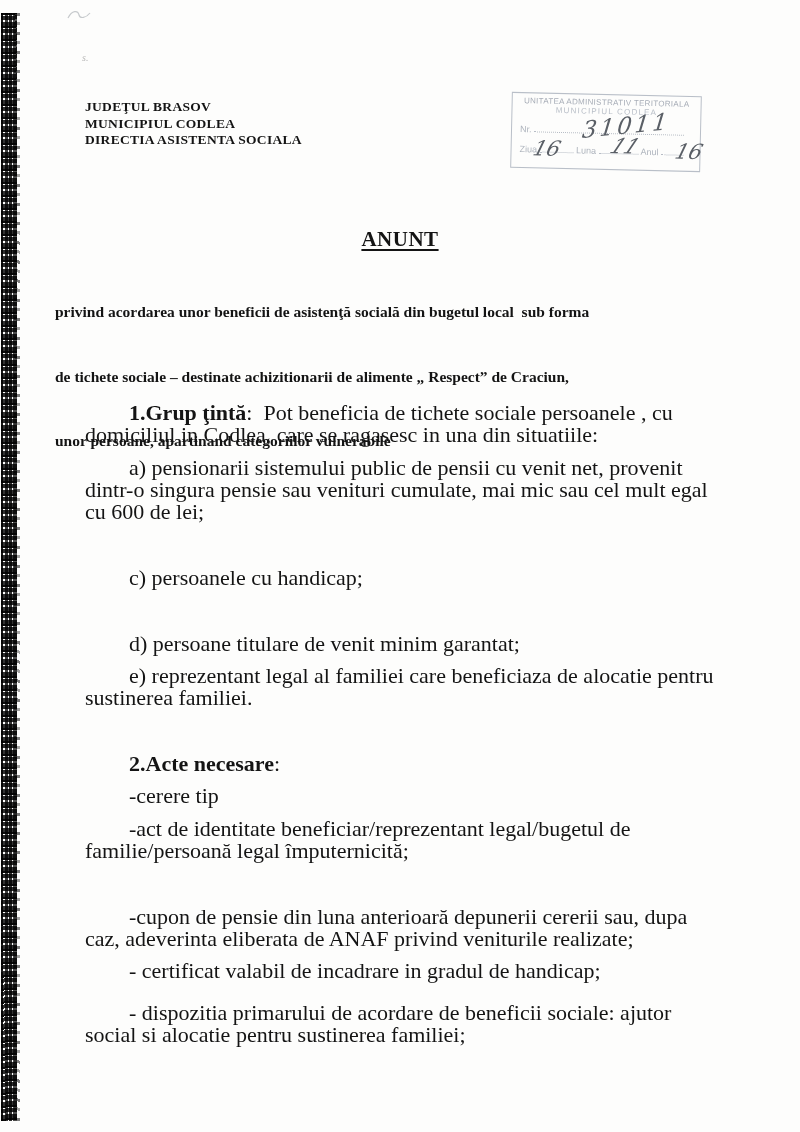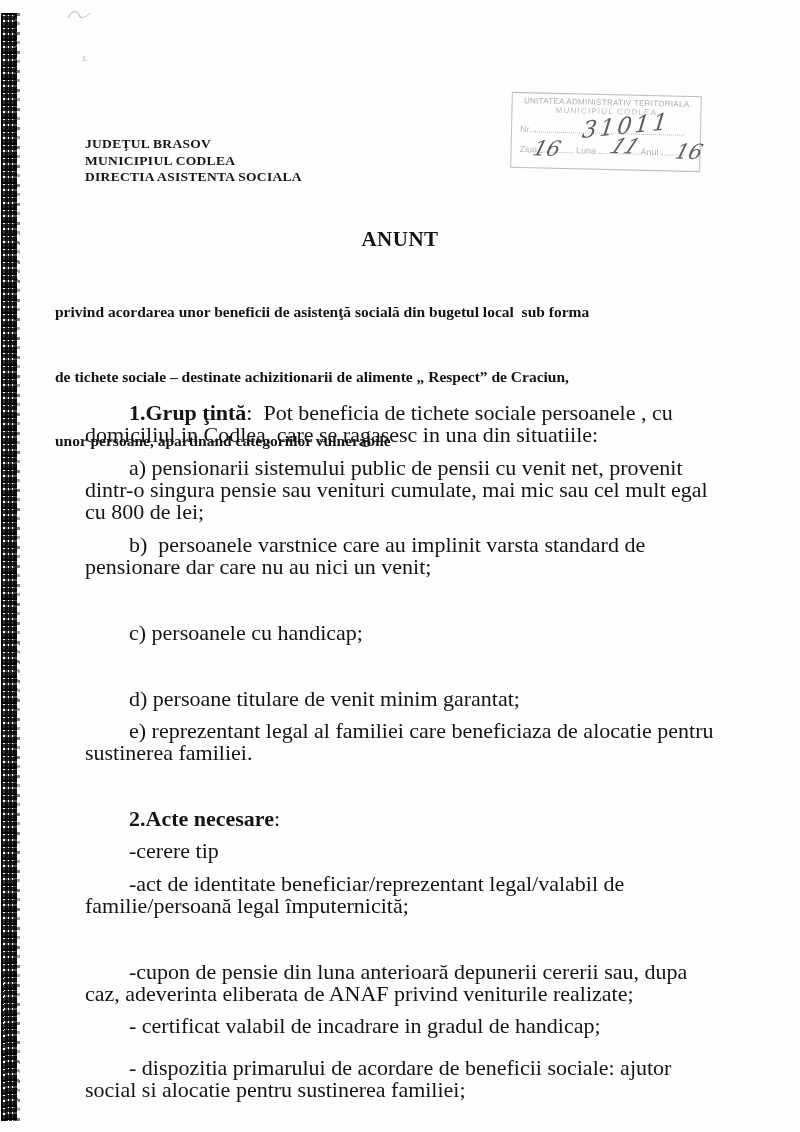--- a/index.html
+++ b/index.html
@@ -16,41 +16,41 @@
       repeating-linear-gradient(90deg, rgba(0,0,0,.9) 0 2px, rgba(255,255,255,.3) 2px 4px, rgba(25,25,25,.85) 4px 7px, rgba(255,255,255,.35) 7px 8px, rgba(0,0,0,.8) 8px 11px, rgba(255,255,255,.4) 11px 12px, rgba(0,0,0,.7) 12px 16px);
     background-blend-mode:multiply;
   }
   .edge-fade{
     position:absolute;left:14px;top:13px;width:6px;height:1108px;
     background:repeating-linear-gradient(184deg, rgba(0,0,0,.5) 0 3px, transparent 3px 9px, rgba(0,0,0,.35) 9px 12px, transparent 12px 19px);
   }
   .pencil-mark{position:absolute;left:66px;top:8px;opacity:.55;}
   .smudge{position:absolute;left:82px;top:52px;color:#9a9a9a;font-size:10px;font-style:italic;opacity:.7;}
 
-  .letterhead{position:absolute;left:85px;top:99px;font-weight:bold;font-size:13.5px;line-height:16.5px;letter-spacing:.3px;margin-top:37px;}
+  .letterhead{position:absolute;left:85px;top:99px;font-weight:bold;font-size:13.5px;line-height:16.5px;letter-spacing:.3px;}
 
   
   .stamp{
     position:absolute;left:511px;top:94px;width:188px;height:74px;
     border:1.5px solid #b9bfc8;transform:rotate(1.3deg);
     font-family:"Liberation Sans", sans-serif;color:#aeb4bd;
   }
   .stamp-org1{font-size:8px;letter-spacing:.3px;text-align:center;margin-top:3px;white-space:nowrap;color:#a6acb6;}
   .stamp-org2{font-size:8px;letter-spacing:1.2px;text-align:center;color:#b8bec7;}
   .stamp-row-nr{position:relative;margin:6px 8px 0;font-size:9px;height:16px;}
   .stamp-line{display:inline-block;border-bottom:1px dotted #b6bcc5;height:11px;}
   .stamp-row-date{position:relative;margin:4px 8px 0;font-size:9px;height:20px;white-space:nowrap;}
   .hand{font-family:"DejaVu Serif", serif;font-style:italic;color:#5a5f66;}
   .hand-nr{position:absolute;left:62px;top:-10px;font-size:23px;letter-spacing:3px;transform:rotate(-7deg) skewX(-12deg);}
   .hand-ziua{position:absolute;left:14px;top:-4px;font-size:21px;transform:skewX(-14deg);}
   .hand-luna{position:absolute;left:92px;top:-8px;font-size:21px;transform:skewX(-24deg);}
   .hand-anul{position:absolute;left:156px;top:-4px;font-size:21px;transform:skewX(-14deg);}
 
   .title{position:absolute;top:227px;left:0;right:0;text-align:center;font-weight:bold;font-size:21px;letter-spacing:.5px;}
-  .title span{text-underline-offset:3px;text-align:right;}
+  .title span{text-decoration:underline;text-underline-offset:3px;text-align:right;}
   .subtitle{position:absolute;top:258px;left:55px;right:55px;text-align:left;font-weight:bold;font-size:15.5px;line-height:21.5px;white-space:pre-wrap;}
 
   .body-text{position:absolute;left:85px;top:402px;width:640px;font-size:22px;line-height:22px;}
   .par{text-indent:44px;margin:0 0 11px;white-space:pre-wrap;}
   .b{font-weight:bold;}
   .mb10{margin-bottom:10px;margin-top:44px;}
   .mb12{}
   .mb16{margin-bottom:16px;}
   .mb9{margin-bottom:20px;}
   .sec2-head{}
@@ -102,29 +102,28 @@
   <div class="subtitle">
     <div>privind acordarea unor beneficii de asistenţă socială din bugetul local  sub forma</div>
     <div>de tichete sociale – destinate achizitionarii de alimente „ Respect” de Craciun,</div>
     <div>unor persoane, apartinand categoriilor vulnerabile</div>
   </div>
 
   <div class="body-text">
 
     <p class="par"><span class="b">1.Grup ţintă</span><span>:  Pot beneficia de tichete sociale persoanele , cu domiciliul in Codlea, care se ragasesc in una din situatiile:</span></p>
 
-    <p class="par">a) pensionarii sistemului public de pensii cu venit net, provenit dintr-o singura pensie sau venituri cumulate, mai mic sau cel mult egal cu 800 de lei;</p>
-    <p class="par">b)  persoanele varstnice care au implinit varsta standard de pensionare dar care nu au nici un venit;</p>
+    <p class="par">a) pensionarii sistemului public de pensii cu venit net, provenit dintr-o singura pensie sau venituri cumulate, mai mic sau cel mult egal cu 600 de lei;</p>
     <p class="par mb10">c) persoanele cu handicap;</p>
     <p class="par mb10">d) persoane titulare de venit minim garantat;</p>
     <p class="par">e) reprezentant legal al familiei care beneficiaza de alocatie pentru sustinerea familiei.</p>
 
     <p class="par sec2-head mb10"><span class="b">2.Acte necesare</span><span>:</span></p>
 
     <p class="par mb12">-cerere tip</p>
-    <p class="par mb16">-act de identitate beneficiar/reprezentant legal/valabil de familie/persoană legal împuternicită;</p>
+    <p class="par mb16">-act de identitate beneficiar/reprezentant legal/bugetul de familie/persoană legal împuternicită;</p>
     <p class="par mb10">-cupon de pensie din luna anterioară depunerii cererii sau, dupa caz, adeverinta eliberata de ANAF privind veniturile realizate;</p>
     <p class="par mb9">- certificat valabil de incadrare in gradul de handicap;</p>
     <p class="par">- dispozitia primarului de acordare de beneficii sociale: ajutor social si alocatie pentru sustinerea familiei;</p>
 
   </div>
 
 </div>
 
 </body></html>

